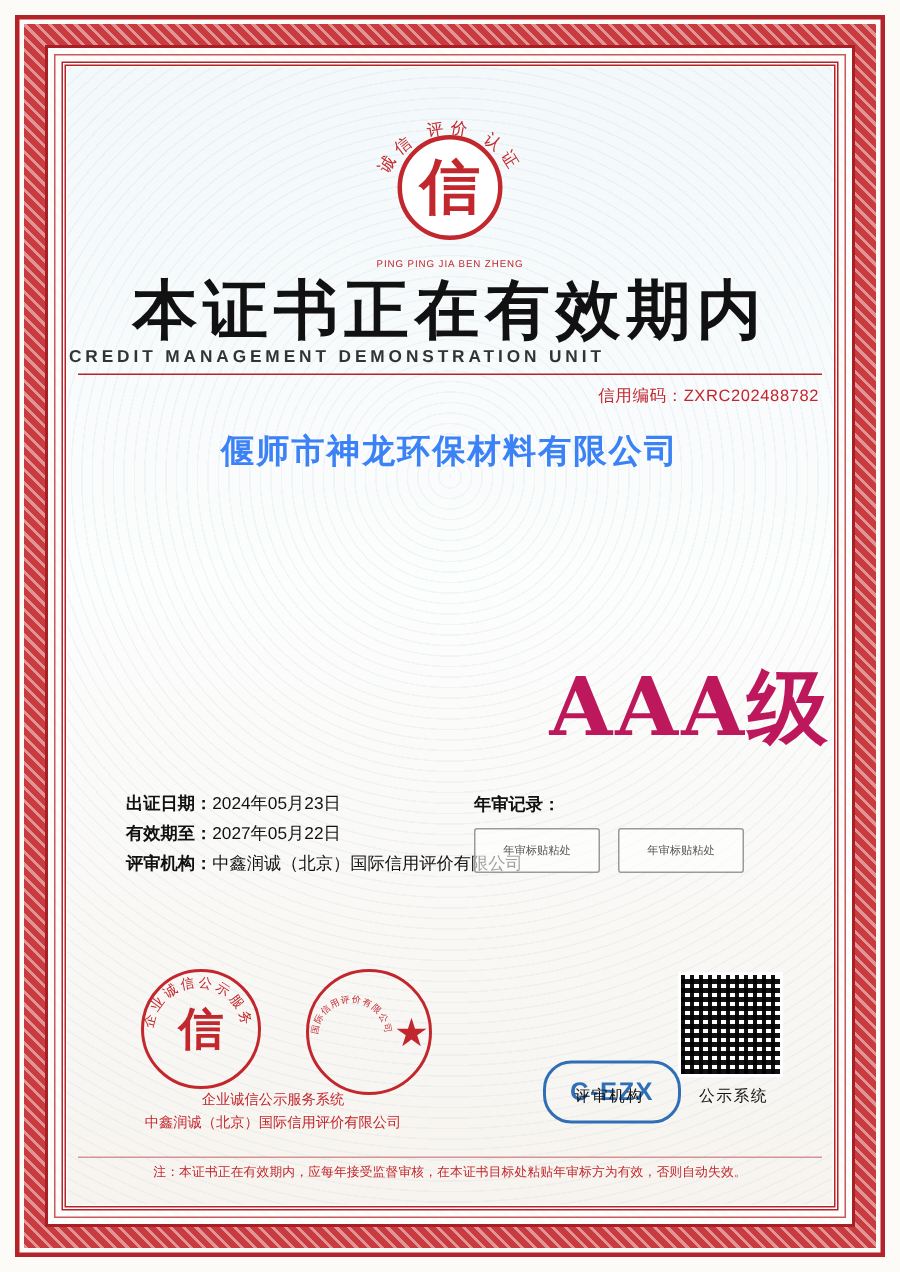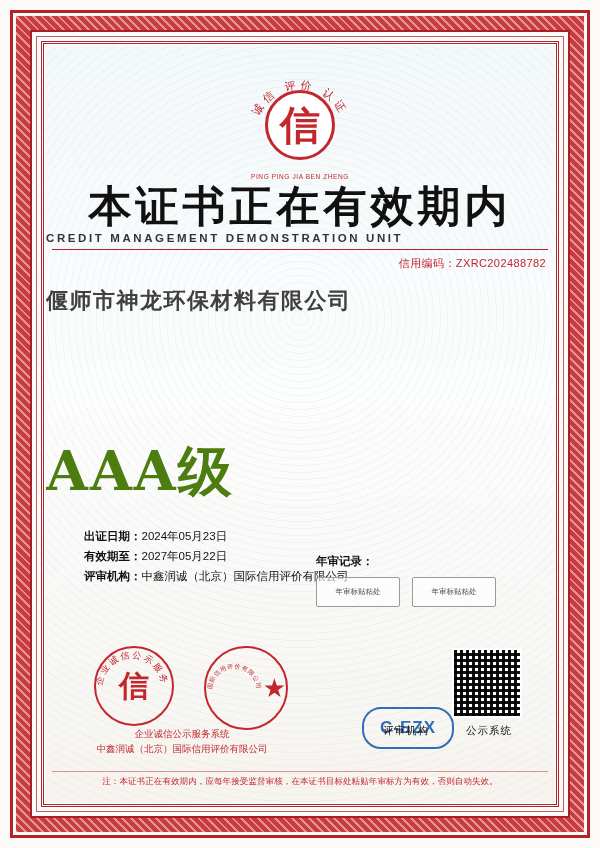--- a/index.html
+++ b/index.html
@@ -171,26 +171,26 @@
     font-size: 11px;
     color: #c2272d;
     letter-spacing: 0.4px;
   }
 
   
   .company-name {
     position: absolute;
     top: 240px;
     width: 100%;
-    text-align: left;
+    text-align: center;
     font-family: "DejaVu Serif", serif;
     font-weight: bold;
     font-size: 22px;
     letter-spacing: 1.5px;
-    color: #404040;
+    color: #3b82f6;
   }
   .usci {
     position: absolute;
     top: 272px;
     width: 100%;
     text-align: center;
     font-size: 10.5px;
     color: #333;
     letter-spacing: 0.3px;
   }
@@ -207,43 +207,43 @@
     text-align: justify;
     text-indent: 28px;
     font-family: "DejaVu Sans", sans-serif;
   }
 
   
   .grade {
     position: absolute;
     top: 390px;
     width: 100%;
-    text-align: left;
+    text-align: right;
     font-family: "DejaVu Serif", serif;
     font-weight: bold;
     font-size: 54px;
     letter-spacing: 2px;
-    color: #4d7c0f;
+    color: #be185d;
   }
 
   
   .details {
     position: absolute;
     top: 480px;
     left: 18px;
     font-size: 11.5px;
     line-height: 20px;
     color: #111;
   }
   .details .row { white-space: nowrap; }
   .details .label { font-weight: bold; margin-left: 20px; }
 
   .annual-block {
     position: absolute;
-    top: 508px;
+    top: 483px;
     left: 270px;
     width: 220px;
   }
   .annual-title {
     font-size: 11.5px;
     font-weight: bold;
     color: #111;
     margin-bottom: 8px;
   }
   .annual-boxes {

